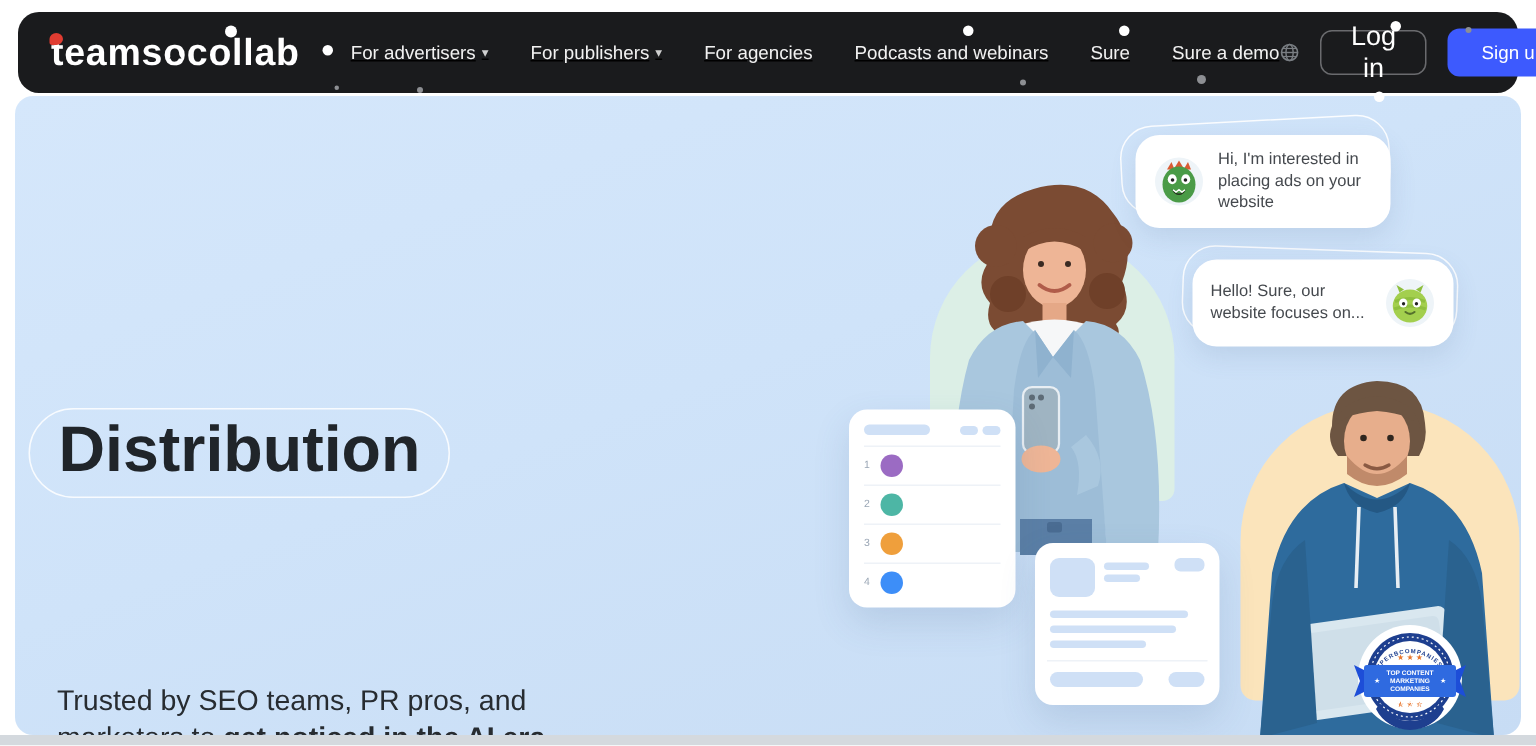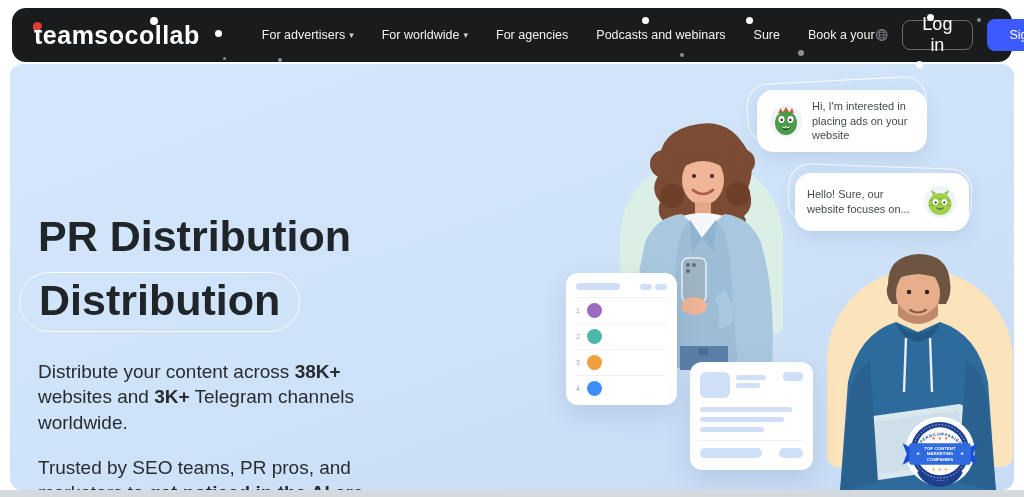--- a/index.html
+++ b/index.html
@@ -14,21 +14,21 @@
     position:absolute;left:12px;top:8px;width:1000px;height:54px;
     background:#1a1b1d;border-radius:14px;display:flex;align-items:center;
     z-index:10;
   }
   .logo{position:relative;margin-left:22px;color:#fff;font-size:25px;font-weight:700;
     letter-spacing:.5px;white-space:nowrap;}
   .logo .red-dot{position:absolute;left:-1px;top:1px;width:9px;height:8px;background:#e03c31;border-radius:50% 50% 50% 20%;}
   .logo-o{position:relative;display:inline-block;}
   .logo-o .o-caret{position:absolute;left:50%;top:55%;transform:translate(-50%,-50%);
     width:0;height:0;border-left:4px solid transparent;border-right:4px solid transparent;border-bottom:6px solid #1a1b1d;}
-  .nav-items{display:flex;align-items:center;margin-left:62px;gap:28px;}
+  .nav-items{display:flex;align-items:center;margin-left:34px;gap:28px;text-decoration:underline;}
   .nav-item{color:#f2f2f2;font-size:12.5px;font-weight:500;cursor:pointer;white-space:nowrap;display:flex;align-items:center;gap:4px;}
   .nav-item .caret{font-size:9px;color:#cfcfcf;line-height:1;}
   .nav-right{margin-left:auto;display:flex;align-items:center;gap:14px;margin-right:14px;}
   .globe{width:18px;height:18px;opacity:.75;}
   .btn-login{min-width:66px;height:30px;border:1px solid #6a6b6e;border-radius:8px;background:transparent;
     color:#fff;font-size:18px;font-weight:500;display:flex;align-items:center;justify-content:center;padding:0 16px;cursor:pointer;}
   .btn-signup-top{min-width:88px;height:32px;border:none;border-radius:8px;background:#3d5afe;
     color:#fff;font-size:12.5px;font-weight:500;display:flex;align-items:center;justify-content:center;padding:0 18px;cursor:pointer;}
   .dot{position:absolute;border-radius:50%;background:#ffffff;}
   .dot.gray{background:#8d8f93;}
@@ -126,34 +126,34 @@
   <div class="logo">
     <span class="red-dot"></span><span>teams</span><span class="logo-o"><span>o</span><span class="o-caret"></span></span><span>collab</span>
   </div>
 
   <div class="nav-items">
     <div class="nav-item">
       <span>For advertisers</span>
         <span class="caret">▾</span>
     </div>
     <div class="nav-item">
-      <span>For worldwide</span>
+      <span>For publishers</span>
         <span class="caret">▾</span>
     </div>
     <div class="nav-item">
       <span>For agencies</span>
     </div>
     <div class="nav-item">
       <span>Podcasts and webinars</span>
     </div>
     <div class="nav-item">
       <span>Sure</span>
     </div>
     <div class="nav-item">
-      <span>Book a your</span>
+      <span>Sure a demo</span>
     </div>
   </div>
 
   <div class="nav-right">
     <svg class="globe" viewBox="0 0 20 20">
       <circle cx="10" cy="10" r="8" fill="none" stroke="#9aa0a6" stroke-width="1.6"></circle>
       <ellipse cx="10" cy="10" rx="3.6" ry="8" fill="none" stroke="#9aa0a6" stroke-width="1.4"></ellipse>
       <line x1="2" y1="10" x2="18" y2="10" stroke="#9aa0a6" stroke-width="1.4"></line>
       <line x1="3.2" y1="6" x2="16.8" y2="6" stroke="#9aa0a6" stroke-width="1.2"></line>
       <line x1="3.2" y1="14" x2="16.8" y2="14" stroke="#9aa0a6" stroke-width="1.2"></line>
@@ -343,26 +343,23 @@
     <text x="60" y="68" text-anchor="middle" font-size="6.6" font-weight="bold" fill="#ffffff">MARKETING</text>
     <text x="60" y="76" text-anchor="middle" font-size="6.6" font-weight="bold" fill="#ffffff">COMPANIES</text>
     <text x="60" y="92" text-anchor="middle" font-size="8" fill="#e8762d">★ ★ ★</text>
     <path d="M26 80 A38 38 0 0 0 94 80 L90 74 A34 34 0 0 1 30 74 Z" fill="#1e3f8f" transform="translate(0,14)"></path>
     <text font-size="7" fill="#ffffff" font-weight="bold" letter-spacing="1">
       <textPath href="#arcBot" startOffset="32%">IN 2024</textPath>
     </text>
   </svg>
 
   <h1 class="headline">
-    <span>PR Distribution</span><br>
+    <br>
     <span class="line2-pill">Distribution</span>
   </h1>
 
-  <p class="lede p1">
-    <span>Distribute your content across </span><b>38K+</b><span> websites and </span><b>3K+</b><span> Telegram channels worldwide.</span>
-  </p>
   <p class="lede p2">
     <span>Trusted by SEO teams, PR pros, and marketers to </span><b>get noticed in the AI era.</b>
   </p>
 
 </section>
 
 <div class="bottom-strip"></div>
 
 </body></html>

